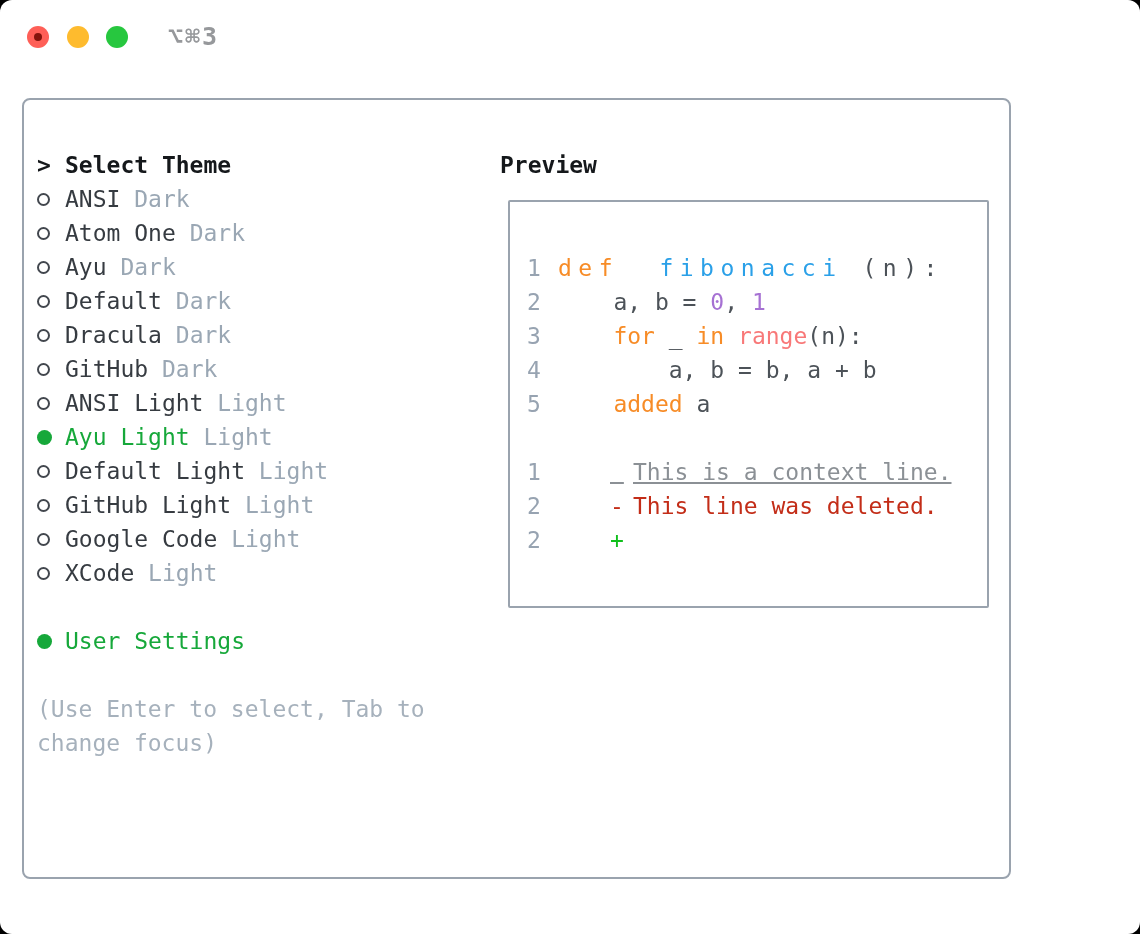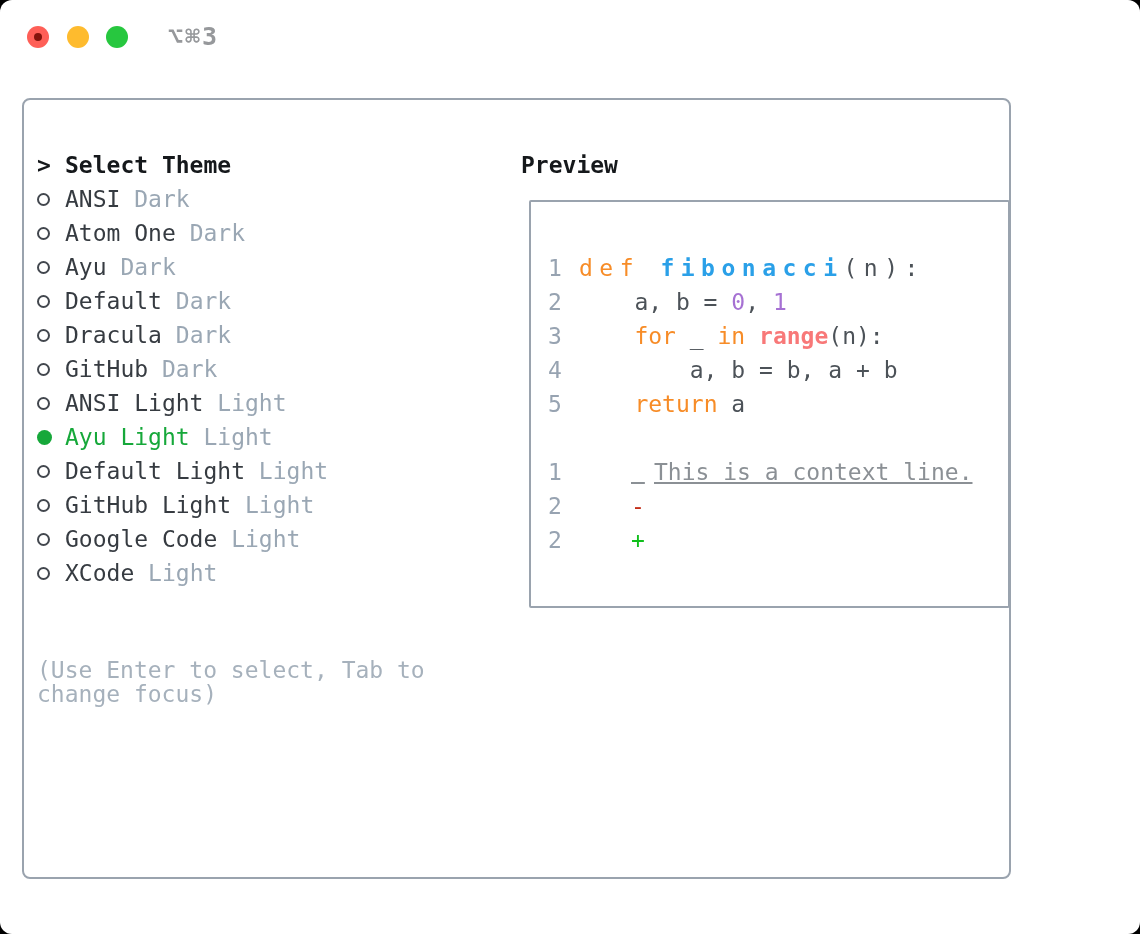--- a/index.html
+++ b/index.html
@@ -45,39 +45,39 @@
   .item-name{color:var(--item-text);}
   .item-name.selected{color:var(--selected-green);}
   .variant{color:var(--variant-gray);}
   .radio{
     width:13px;height:13px;border-radius:50%;
     border:2.5px solid var(--radio-outline);box-sizing:border-box;background:#fff;
   }
   .radio.selected{width:15px;height:15px;border:none;background:var(--selected-green);}
   .help{
     width:404px;margin-top:34px;
-    font-size:23px;line-height:24px;color:var(--help-gray);
+    font-size:23px;line-height:34px;color:var(--help-gray);
     white-space:normal;
   }
   
-  .right-col{position:absolute;left:497px;top:48px;}
+  .right-col{position:absolute;left:476px;top:48px;}
   .preview-hdr-row{height:34px;display:flex;align-items:center;font-size:23px;}
   .preview-box{
     margin-top:18px;margin-left:8px;
     width:481px;height:408px;box-sizing:border-box;
     border:2px solid var(--border-gray);border-radius:2px;
     padding:49px 0 0 17px;overflow:hidden;
   }
   .pv-row{display:flex;align-items:center;height:34px;font-size:23px;white-space:pre;}
   .code-num{width:20px;margin-right:11px;color:var(--linenum);flex:none;}
   .code-text{display:flex;white-space:pre;}
-  .code-text.wide{letter-spacing:6.5px;}
+  .code-text.wide{letter-spacing:6.5px;gap:20px;}
   .tok-kw{color:var(--code-kw);}
-  .tok-fn{color:var(--code-fn);font-weight:bold;}
-  .tok-bi{color:var(--code-bi);font-weight:bold;}
+  .tok-fn{color:var(--code-fn);}
+  .tok-bi{color:var(--code-bi);}
   .tok-num{color:var(--code-num);}
   .tok-pln{color:var(--code-plain);}
   .diff-num{width:20px;color:var(--linenum);flex:none;}
   .diff-gap{width:63px;flex:none;}
   .diff-mark{width:23px;flex:none;}
   .diff-context{color:var(--diff-context);text-decoration:underline;}
   .diff-deleted{color:var(--diff-deleted);}
   .diff-added{color:var(--diff-added);}
 </style>
 </head>
@@ -158,20 +158,24 @@
     <span class="item-name">Google Code</span><span class="variant"> Light</span>
   </div>
 
   <div class="row theme-row">
     <span class="marker-col"><span class="radio"></span></span>
     <span class="item-name">XCode</span><span class="variant"> Light</span>
   </div>
 </div>
         <div class="blank-row"></div>
         <div id="apply-list">
+  <div class="row apply-row">
+    <span class="marker-col"><span class="radio selected"></span></span>
+    <span class="item-name selected">User Settings</span>
+  </div>
 
 </div>
         <div class="help">(Use Enter to select, Tab to change focus)</div>
       </div>
 
       <div class="right-col">
         <div class="preview-hdr-row">
           <span class="hdr">Preview</span>
         </div>
         <div class="preview-box">
@@ -191,36 +195,37 @@
     <span class="code-text"><span class="tok-pln">    </span><span class="tok-kw">for</span><span class="tok-pln"> _ </span><span class="tok-kw">in</span><span class="tok-pln"> </span><span class="tok-bi">range</span><span class="tok-pln">(n):</span></span>
   </div>
 
   <div class="pv-row">
     <span class="code-num">4</span>
     <span class="code-text"><span class="tok-pln">        a, b = b, a + b</span></span>
   </div>
 
   <div class="pv-row">
     <span class="code-num">5</span>
-    <span class="code-text"><span class="tok-pln">    </span><span class="tok-kw">return</span><span class="tok-pln"> a</span></span>
+    <span class="code-text"><span class="tok-pln">    </span><span class="tok-kw">added</span><span class="tok-pln"> a</span></span>
   </div>
 </div>
           <div class="blank-row"></div>
           <div id="diff-lines">
   <div class="pv-row">
     <span class="diff-num">1</span>
     <span class="diff-gap"></span>
     <span class="diff-mark diff-context"> </span>
     <span class="diff-text diff-context">This is a context line.</span>
   </div>
 
   <div class="pv-row">
     <span class="diff-num">2</span>
     <span class="diff-gap"></span>
     <span class="diff-mark diff-deleted">-</span>
+    <span class="diff-text diff-deleted">This line was deleted.</span>
   </div>
 
   <div class="pv-row">
     <span class="diff-num">2</span>
     <span class="diff-gap"></span>
     <span class="diff-mark diff-added">+</span>
   </div>
 </div>
         </div>
       </div>

